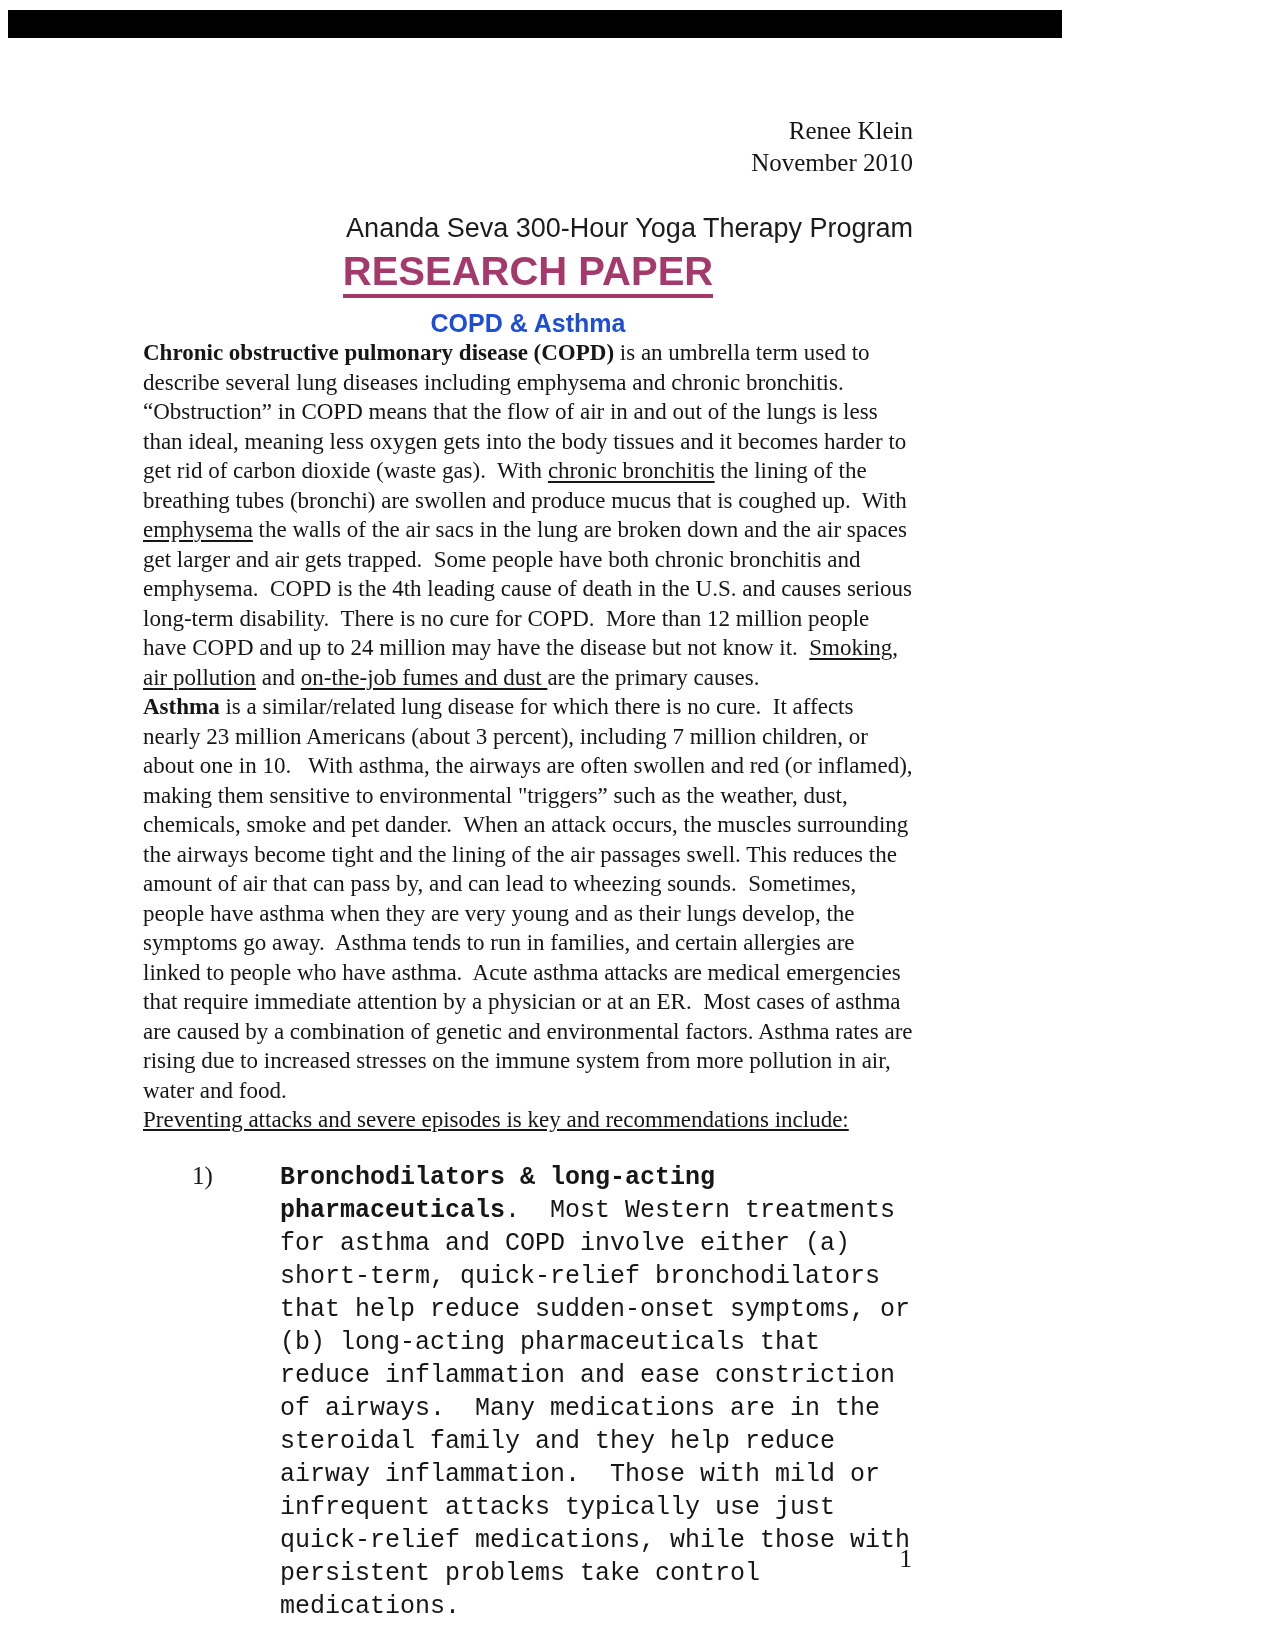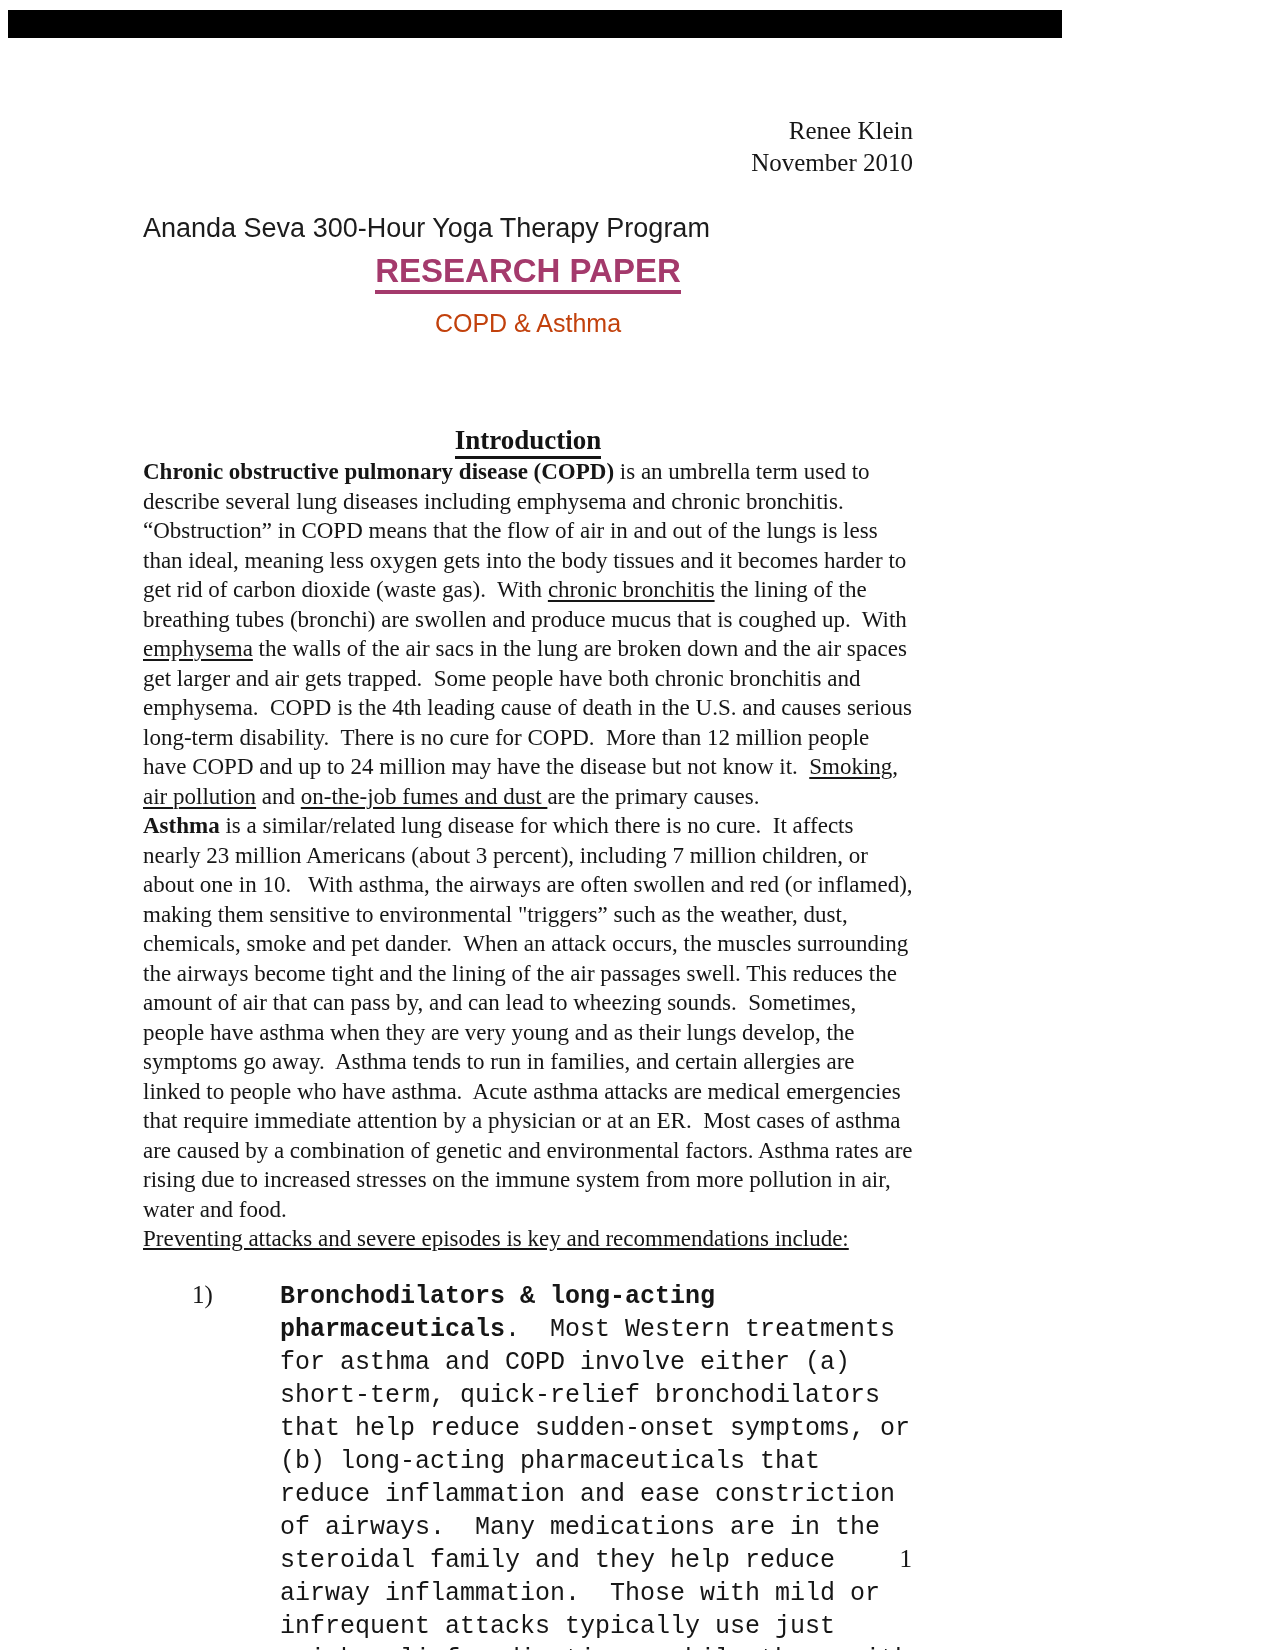--- a/index.html
+++ b/index.html
@@ -17,43 +17,43 @@
   }
   .content{
     padding:115px 149px 0 143px;
   }
   .doc-header{
     text-align:right;
     font-size:25px;line-height:32px;
   }
   .program-title{
     margin-top:33px;
-    text-align:left;
+    text-align:right;
     font-family:"Liberation Sans", sans-serif;
     font-size:27px;line-height:32px;
     color:#1c1c1c;
   }
   .doc-title{
     margin-top:8px;
     text-align:center;
     font-family:"Liberation Sans", sans-serif;
-    font-size:33px;line-height:38px;
+    font-size:40px;line-height:38px;
     font-weight:bold;
   }
   .doc-title .accent-underline{
     border-bottom:4px solid;
     padding-bottom:1px;
   }
   .doc-subtitle{
     margin-top:18px;
     text-align:center;
     font-family:"Liberation Sans", sans-serif;
     font-size:25px;line-height:30px;
-    font-weight:normal;
-    color:#c2410c;
+    font-weight:bold;
+    color:#1d4ed8;
   }
   h2.section-heading{
     margin:0;
     text-align:center;
     font-size:27px;line-height:34px;
     font-weight:bold;
     color:#141414;
   }
   h2.heading-introduction{margin-top:85px;}
   h2.heading-western{margin-top:44px;}
@@ -108,23 +108,20 @@
     </div>
 
     <div class="program-title">Ananda Seva 300-Hour Yoga Therapy Program</div>
 
     <div class="doc-title">
       <span class="accent-underline" style="color: rgb(164, 58, 108); border-bottom-color: rgb(164, 58, 108);">RESEARCH PAPER</span>
     </div>
 
     <div class="doc-subtitle">COPD &amp; Asthma</div>
 
-    <h2 class="section-heading heading-introduction">
-      <span class="heading-underline">Introduction</span>
-    </h2>
 
     <p class="body-para para-1"><span class="b">Chronic obstructive pulmonary disease (COPD)</span><span> is an umbrella term used to describe several lung diseases including emphysema and chronic bronchitis.  “Obstruction” in COPD means that the flow of air in and out of the lungs is less than ideal, meaning less oxygen gets into the body tissues and it becomes harder to get rid of carbon dioxide (waste gas).  With </span><span class="u">chronic bronchitis</span><span> the lining of the breathing tubes (bronchi) are swollen and produce mucus that is coughed up.  With </span><span class="u">emphysema</span><span> the walls of the air sacs in the lung are broken down and the air spaces get larger and air gets trapped.  Some people have both chronic bronchitis and emphysema.  COPD is the 4th leading cause of death in the U.S. and causes serious long-term disability.  There is no cure for COPD.  More than 12 million people have COPD and up to 24 million may have the disease but not know it.  </span><span class="u">Smoking</span><span>, </span><span class="u">air pollution</span><span> and </span><span class="u">on-the-job fumes and dust </span><span>are the primary causes.</span></p>
 
     <p class="body-para para-2"><span class="b">Asthma</span><span> is a similar/related lung disease for which there is no cure.  It affects nearly 23 million Americans (about 3 percent), including 7 million children, or about one in 10.   With asthma, the airways are often swollen and red (or inflamed), making them sensitive to environmental "triggers” such as the weather, dust, chemicals, smoke and pet dander.  When an attack occurs, the muscles surrounding the airways become tight and the lining of the air passages swell. This reduces the amount of air that can pass by, and can lead to wheezing sounds.  Sometimes, people have asthma when they are very young and as their lungs develop, the symptoms go away.  Asthma tends to run in families, and certain allergies are linked to people who have asthma.  Acute asthma attacks are medical emergencies that require immediate attention by a physician or at an ER.  Most cases of asthma are caused by a combination of genetic and environmental factors. Asthma rates are rising due to increased stresses on the immune system from more pollution in air, water and food.</span></p>
 
 
     <p class="body-para para-intro-line">Preventing attacks and severe episodes is key and recommendations include:</p>
 
     <div class="list-item">
       <div class="list-number">1)</div>

